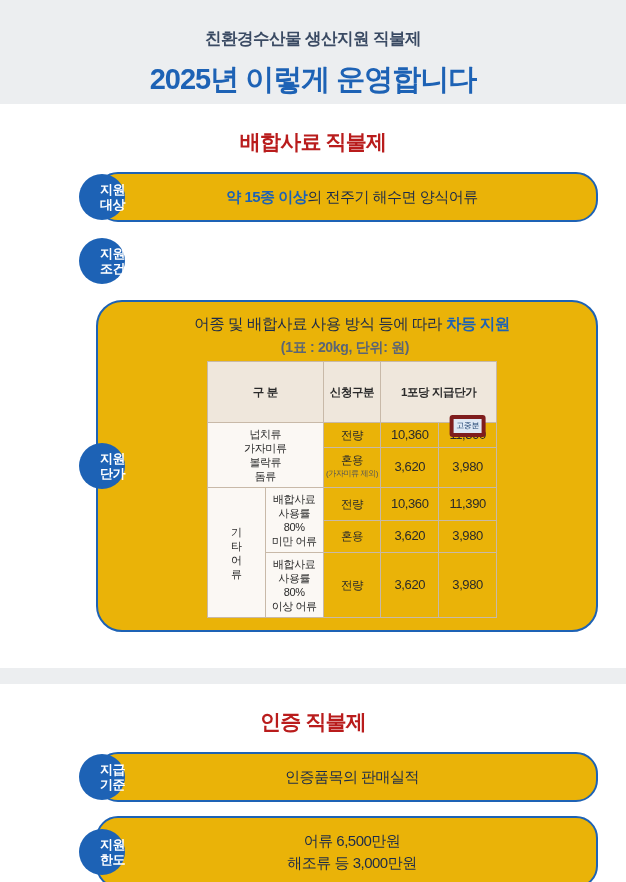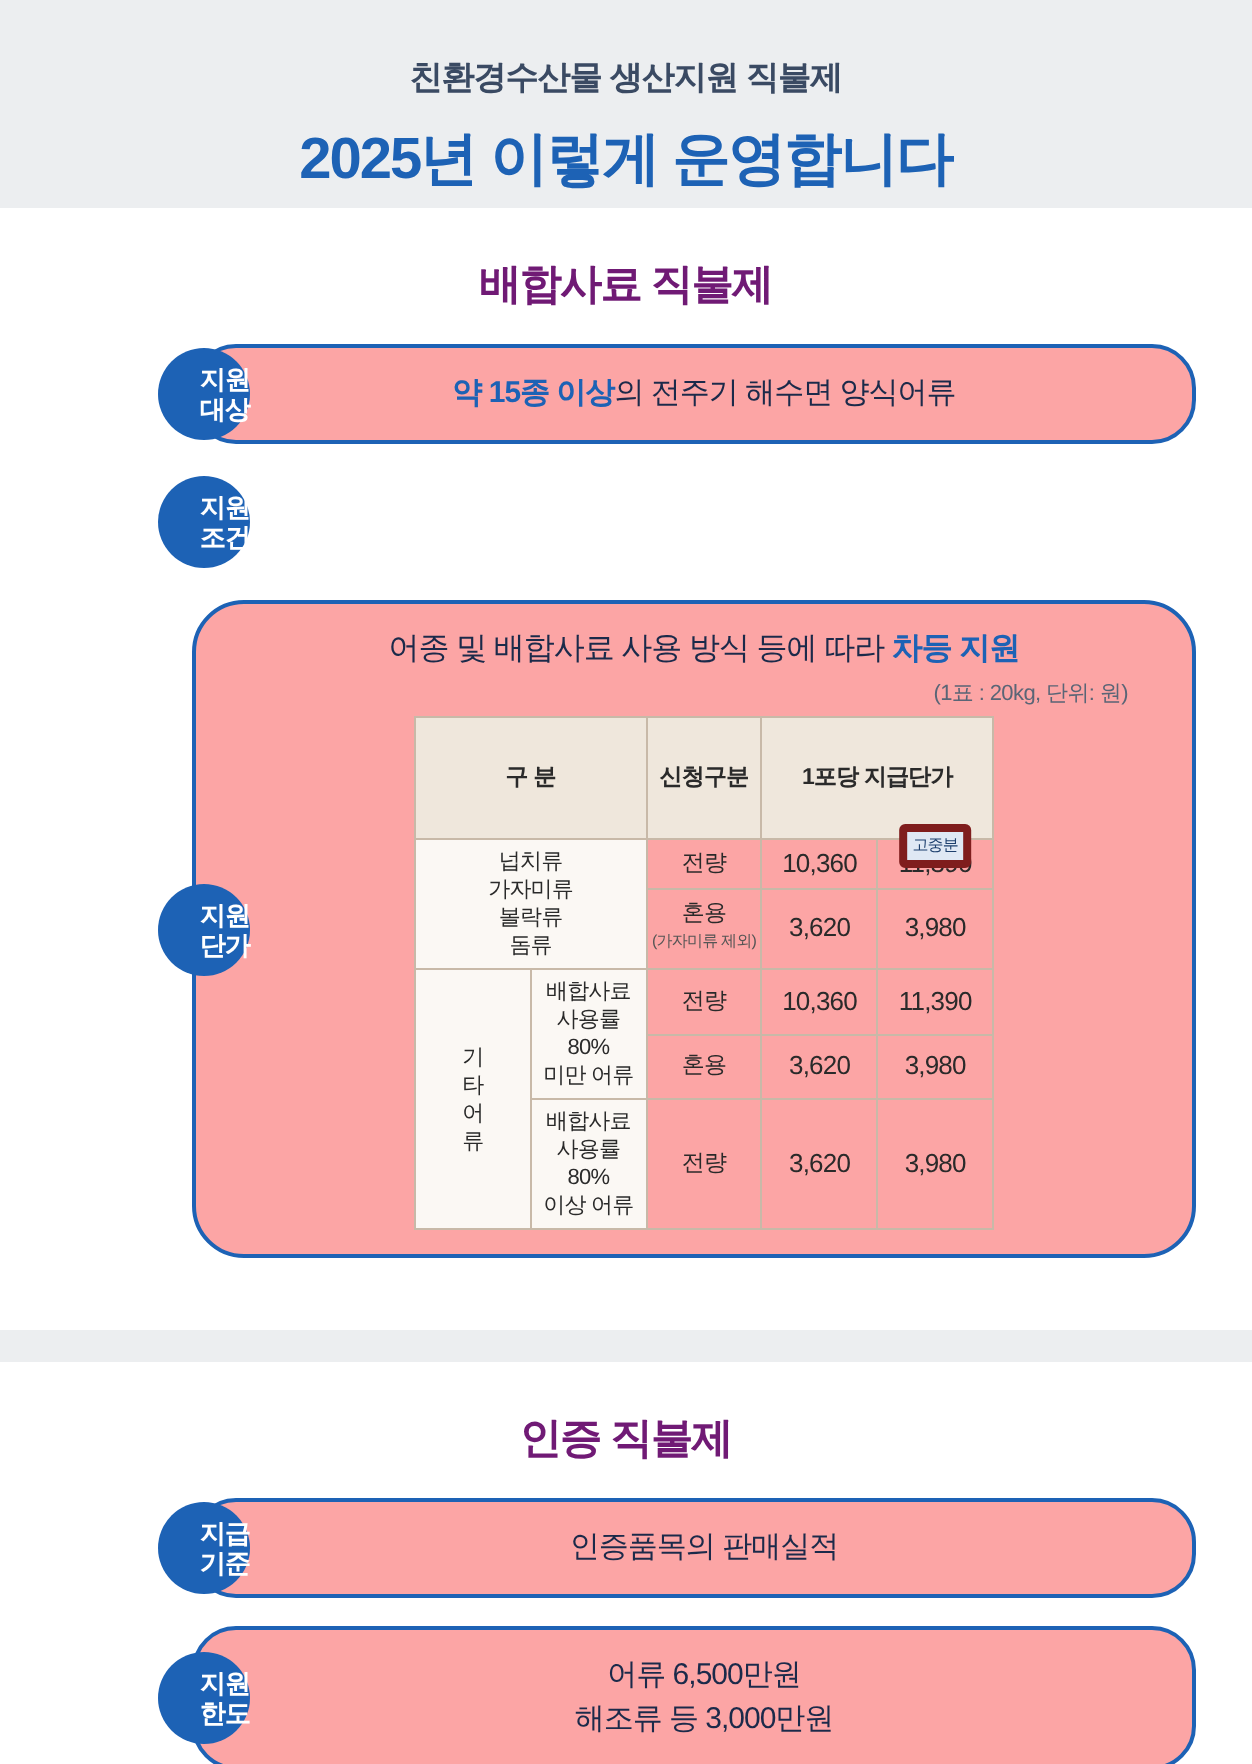--- a/index.html
+++ b/index.html
@@ -43,21 +43,21 @@
   
   .panel {
     background: #ffffff;
     margin: 0 0 16px 0;
     padding: 18px 0 22px 0;
   }
   .panel-title {
     text-align: center;
     font-size: 21px;
     font-weight: bold;
-    color: #701a75;
+    color: #b91c1c;
     letter-spacing: -0.8px;
     margin: 6px 0 16px 0;
   }
 
   
   .row {
     position: relative;
     margin: 0 28px 14px 28px;
     display: flex;
     align-items: center;
@@ -81,44 +81,44 @@
     align-items: flex-end;
     justify-content: center;
     letter-spacing: -0.5px;
     z-index: 3;
   }
   .box {
     flex: 1;
     margin-left: 68px;
     border: 2px solid #1d62b5;
     border-radius: 22px;
-    background: #fca5a5;
+    background: #eab308;
     padding: 12px 18px 12px 28px;
     text-align: center;
     font-size: 15px;
     letter-spacing: -0.5px;
     position: relative;
     z-index: 1;
   }
   .box.tall { border-radius: 26px; }
 
   .line { line-height: 22px; }
   .hl { color: #1d62b5; font-weight: bold; }
   .note {
     margin-top: 8px;
     font-size: 10.5px;
     color: #4a5568;
     letter-spacing: -0.3px;
   }
   .unit-note {
-    font-size: 11px;
+    font-size: 14px;
     color: #5a6576;
-    text-align: right;
     margin: 4px 14px 4px 0;
     letter-spacing: -0.3px;
+    font-weight: bold;
   }
   .box-heading {
     font-size: 15.5px;
     letter-spacing: -0.5px;
   }
 
   
   table.price {
     border-collapse: collapse;
     width: 290px;

